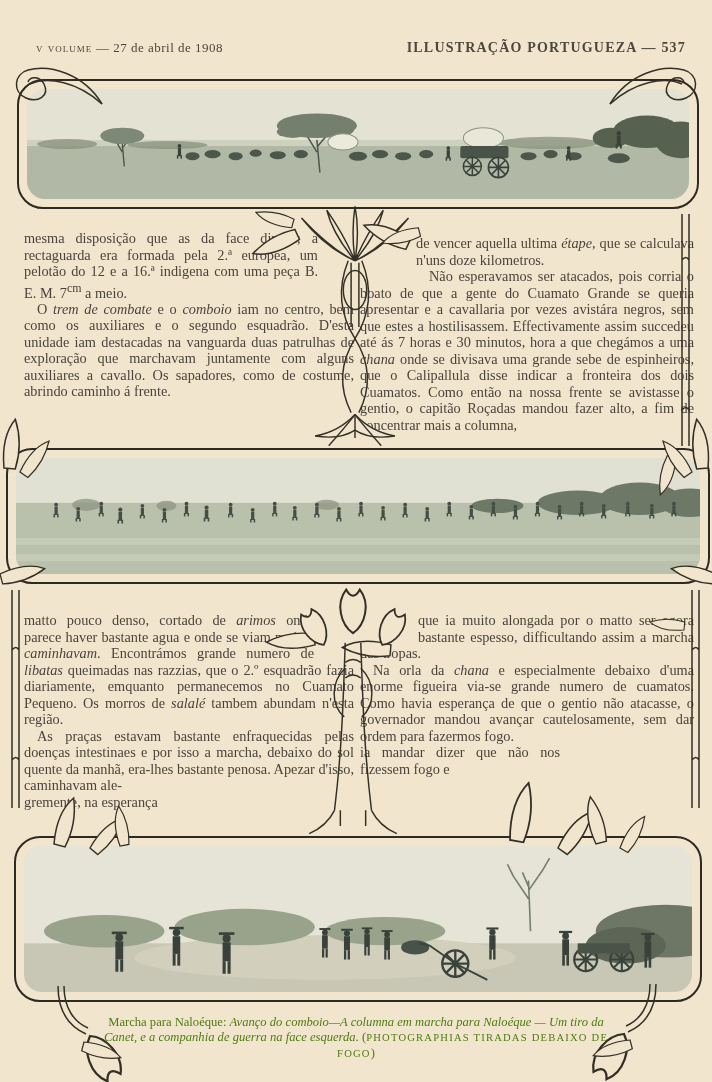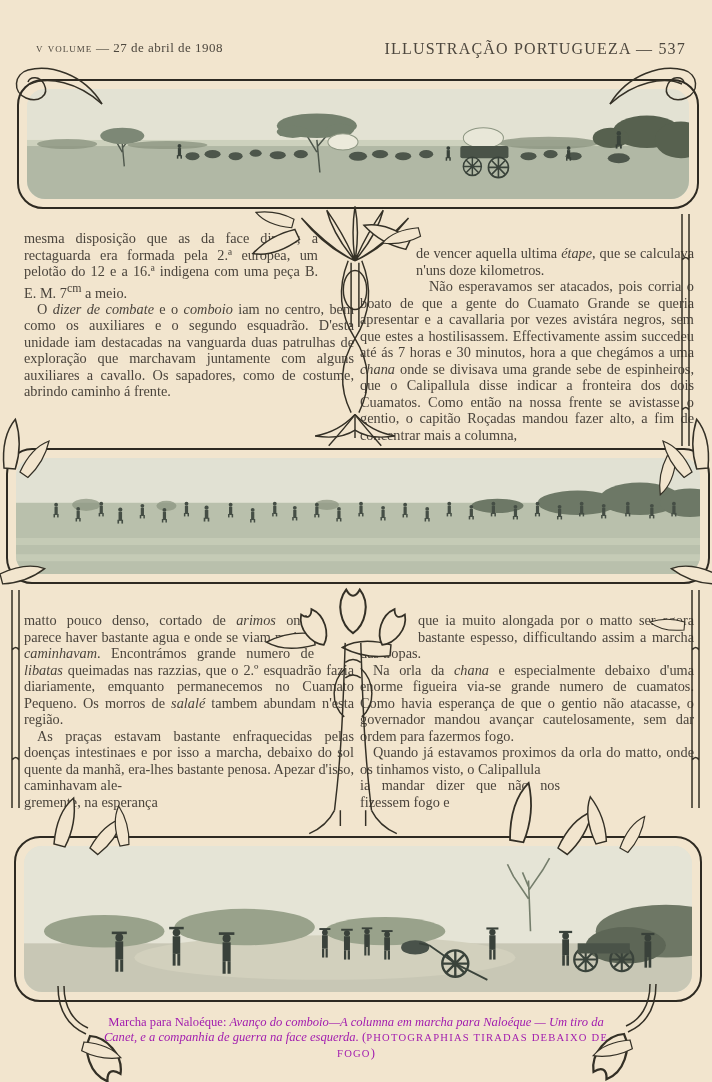--- a/index.html
+++ b/index.html
@@ -1,42 +1,42 @@
 <!DOCTYPE html>
 <html><head>
 <meta charset="utf-8">
 <style>
   html,body{margin:0;padding:0;background:#777;}
   .page{position:relative;width:712px;height:1082px;margin:0 auto;background:#f2e5ce;
         font-family:"Liberation Serif","DejaVu Serif",serif;color:#4a443c;overflow:hidden;}
   
   .hdr{position:absolute;top:40px;font-size:13px;color:#4d473e;white-space:nowrap;}
   .hdr-left{left:36px;letter-spacing:.5px;}
-  .hdr-right{right:26px;font-size:16px;letter-spacing:1.2px;}
+  .hdr-right{right:26px;font-size:14px;letter-spacing:1.2px;font-weight:bold;}
   .sc{font-variant:small-caps;letter-spacing:1px;}
   
   .frame{position:absolute;border:2px solid #2e2a22;border-radius:26px;background:#f2e5ce;z-index:1;}
   .photo{position:absolute;inset:8px;border-radius:18px;overflow:hidden;background:#e3e2d3;}
   .photo svg{display:block;width:100%;height:100%;}
   
   .col{position:absolute;z-index:2;width:330px;}
   .col p{margin:0;text-align:justify;font-size:14.3px;line-height:16.5px;}
   .col p.ind{text-indent:13px;}
   .sp-r{float:right;width:36px;height:52px;}
   .sp-l{float:left;width:56px;height:36px;}
   .cont{margin-left:136px;text-align:left !important;}
   .narrow{width:200px;}
   
   .orn{position:absolute;z-index:3;overflow:visible;}
   .orn path,.orn ellipse,.orn use{stroke:#343026;stroke-width:1.5;}
   .fillleaf{fill:#f2e5ce;}
   .nofill{fill:none;}
   
   .caption{position:absolute;left:96px;top:1002px;width:520px;z-index:2;
-           text-align:center;font-size:12.6px;line-height:15.5px;color:#a21caf;}
+           text-align:center;font-size:12.6px;line-height:15.5px;color:#4d7c0f;}
   .caption .caps{font-size:10.6px;letter-spacing:1.2px;}
 </style>
 </head>
 <body>
 
 <div class="page">
 
   <svg width="0" height="0" style="position:absolute" aria-hidden="true">
     <defs>
       <path id="leaf" d="M0 0 Q18 -26 40 -30 Q30 -6 8 8 Z"></path>
@@ -145,23 +145,23 @@
   </svg>
 
   <svg class="orn" style="left:674px;top:214px;width:24px;height:246px;">
     <path class="nofill" d="M8 0 L8 232 M15 0 L15 232 M8 46 Q12 41 15 46 M8 196 Q12 191 15 196"></path>
     <use href="#leaf" class="fillleaf" transform="translate(2 244) rotate(150) scale(0.8)"></use>
   </svg>
 
   <div class="col" style="left:24px;top:230px;">
     <div class="sp-r"></div>
     <p>mesma disposição que as da face direita; a rectaguarda era formada pela 2.ª europea, um pelotão do 12 e a 16.ª indigena com uma peça B. E. M. 7<sup>cm</sup> a meio.</p>
-    <p class="ind">O <i>dizer de combate</i> e o <i>comboio</i> iam no centro, bem como os auxiliares e o segundo esquadrão. D'esta unidade iam destacadas na vanguarda duas patrulhas de exploração que marchavam juntamente com alguns auxiliares a cavallo. Os sapadores, como de costume, abrindo caminho á frente.</p>
-  </div>
-  <div class="col" style="left:360px;top:245px;width:334px;">
+    <p class="ind">O <i>trem de combate</i> e o <i>comboio</i> iam no centro, bem como os auxiliares e o segundo esquadrão. D'esta unidade iam destacadas na vanguarda duas patrulhas de exploração que marchavam juntamente com alguns auxiliares a cavallo. Os sapadores, como de costume, abrindo caminho á frente.</p>
+  </div>
+  <div class="col" style="left:360px;top:235px;width:334px;">
     <div class="sp-l"></div>
     <p>de vencer aquella ultima <i>étape</i>, que se calculava n'uns doze kilometros.</p>
     <p class="ind">Não esperavamos ser atacados, pois corria o boato de que a gente do Cuamato Grande se queria apresentar e a cavallaria por vezes avistára negros, sem que estes a hostilisassem. Effectivamente assim succedeu até ás 7 horas e 30 minutos, hora a que chegámos a uma <i>chana</i> onde se divisava uma grande sebe de espinheiros, que o Calipallula disse indicar a fronteira dos dois Cuamatos. Como então na nossa frente se avistasse o gentio, o capitão Roçadas mandou fazer alto, a fim de concentrar mais a columna,</p>
   </div>
 
   <div class="frame" style="left:6px;top:448px;width:700px;height:132px;">
     <div class="photo">
       <svg viewBox="0 0 682 114" preserveAspectRatio="none">
         <rect width="682" height="114" fill="#e1e1d3"></rect>
         <rect y="44" width="682" height="70" fill="#b9c0ac"></rect>
@@ -251,21 +251,20 @@
   <div class="col" style="left:24px;top:612px;">
     <div class="sp-r" style="width:40px;height:36px;"></div>
     <p>matto pouco denso, cortado de <i>arimos</i> onde parece haver bastante agua e onde se viam muitos <i>caminhavam</i>. Encontrámos grande numero de <i>libatas</i> queimadas nas razzias, que o 2.º esquadrão fazia diariamente, emquanto permanecemos no Cuamato Pequeno. Os morros de <i>salalé</i> tambem abundam n'esta região.</p>
     <p class="ind">As praças estavam bastante enfraquecidas pelas doenças intestinaes e por isso a marcha, debaixo do sol quente da manhã, era-lhes bastante penosa. Apezar d'isso, caminhavam ale-</p>
     <p class="cont">gremente, na esperança</p>
   </div>
   <div class="col" style="left:360px;top:612px;width:334px;">
     <div class="sp-l" style="width:58px;height:18px;"></div>
     <p>que ia muito alongada por o matto ser agora bastante espesso, difficultando assim a marcha das tropas.</p>
     <p class="ind">Na orla da <i>chana</i> e especialmente debaixo d'uma enorme figueira via-se grande numero de cuamatos. Como havia esperança de que o gentio não atacasse, o governador mandou avançar cautelosamente, sem dar ordem para fazermos fogo.</p>
-    <p class="ind">Quando já estavamos proximos da orla do matto, onde os tinhamos visto, o Calipallula</p>
     <p class="narrow">ia mandar dizer que não nos fizessem fogo e</p>
   </div>
 
   <div class="frame" style="left:14px;top:836px;width:684px;height:162px;">
     <div class="photo">
       <svg viewBox="0 0 666 144" preserveAspectRatio="none">
         <rect width="666" height="144" fill="#e5e4d6"></rect>
         <rect y="96" width="666" height="48" fill="#c8c7b5"></rect>
         <ellipse cx="300" cy="110" rx="190" ry="22" fill="#d2d0bd"></ellipse>
         <g fill="#99a28b">

